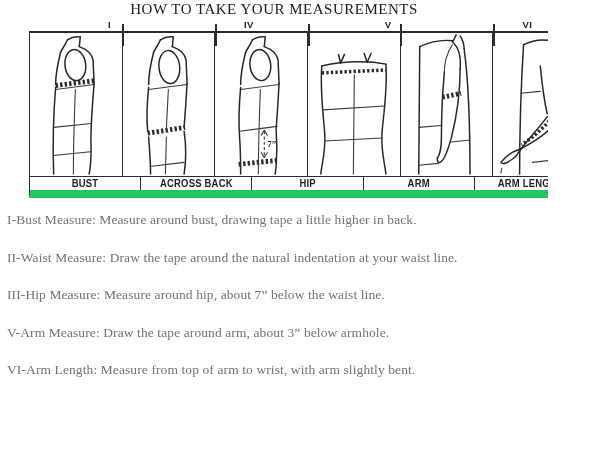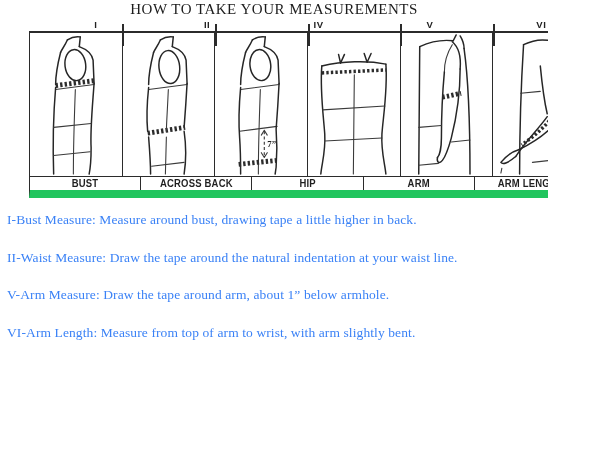--- a/index.html
+++ b/index.html
@@ -27,35 +27,34 @@
   .label-cell span{transform:scaleX(0.95);letter-spacing:0.2px;white-space:nowrap;}
   
   .ln{fill:none;stroke:#262626;stroke-width:1.5;stroke-linecap:round;stroke-linejoin:round;}
   .thin{stroke-width:1.1;stroke:#3a3a3a;}
   .tape{fill:none;stroke:#2c2c2c;stroke-width:5;stroke-dasharray:2.4 2.2;}
   .tape-n{fill:none;stroke:#2c2c2c;stroke-width:3.6;stroke-dasharray:2.4 2.2;}
   .dashln{fill:none;stroke:#333;stroke-width:1.1;stroke-dasharray:3 2.4;}
   .fig-note{font-family:"Liberation Serif",serif;font-size:9px;font-weight:bold;fill:#222;}
   
   .instructions{position:absolute;left:7px;top:212px;width:588px;
-                font-size:13.5px;line-height:15px;letter-spacing:0.1px;color:#3b82f6;}
+                font-size:13.5px;line-height:15px;letter-spacing:0.1px;color:#737373;}
   .instructions p{margin:0 0 22.6px 0;}
 </style>
 </head>
 <body>
 
 <div class="sheet">
 
   <div class="title">HOW TO TAKE YOUR MEASUREMENTS</div>
 
   <div class="diagram">
 
     <div class="numeral-row">
       <div class="numeral-cell"><span>I</span></div>
-      <div class="numeral-cell"><span>II</span></div>
       <div class="numeral-cell"><span>IV</span></div>
       <div class="numeral-cell"><span>V</span></div>
       <div class="numeral-cell"><span>VI</span></div>
     </div>
 
     <div class="figure-row">
       <div class="tick" style="left:91.8px"></div>
       <div class="tick" style="left:184.6px"></div>
       <div class="tick" style="left:277.5px"></div>
       <div class="tick" style="left:370.3px"></div>
@@ -188,17 +187,18 @@
         </div>
       <div class="label-cell">
           <span>ARM LENGTH</span>
         </div>
     </div>
   </div>
 
   <div class="instructions">
     <p>I-Bust Measure: Measure around bust, drawing tape a little higher in back.</p>
     <p>II-Waist Measure: Draw the tape around the natural indentation at your waist line.</p>
-    <p>V-Arm Measure: Draw the tape around arm, about 1” below armhole.</p>
+    <p>III-Hip Measure: Measure around hip, about 7” below the waist line.</p>
+    <p>V-Arm Measure: Draw the tape around arm, about 3” below armhole.</p>
     <p>VI-Arm Length: Measure from top of arm to wrist, with arm slightly bent.</p>
   </div>
 
 </div>
 
 </body></html>

